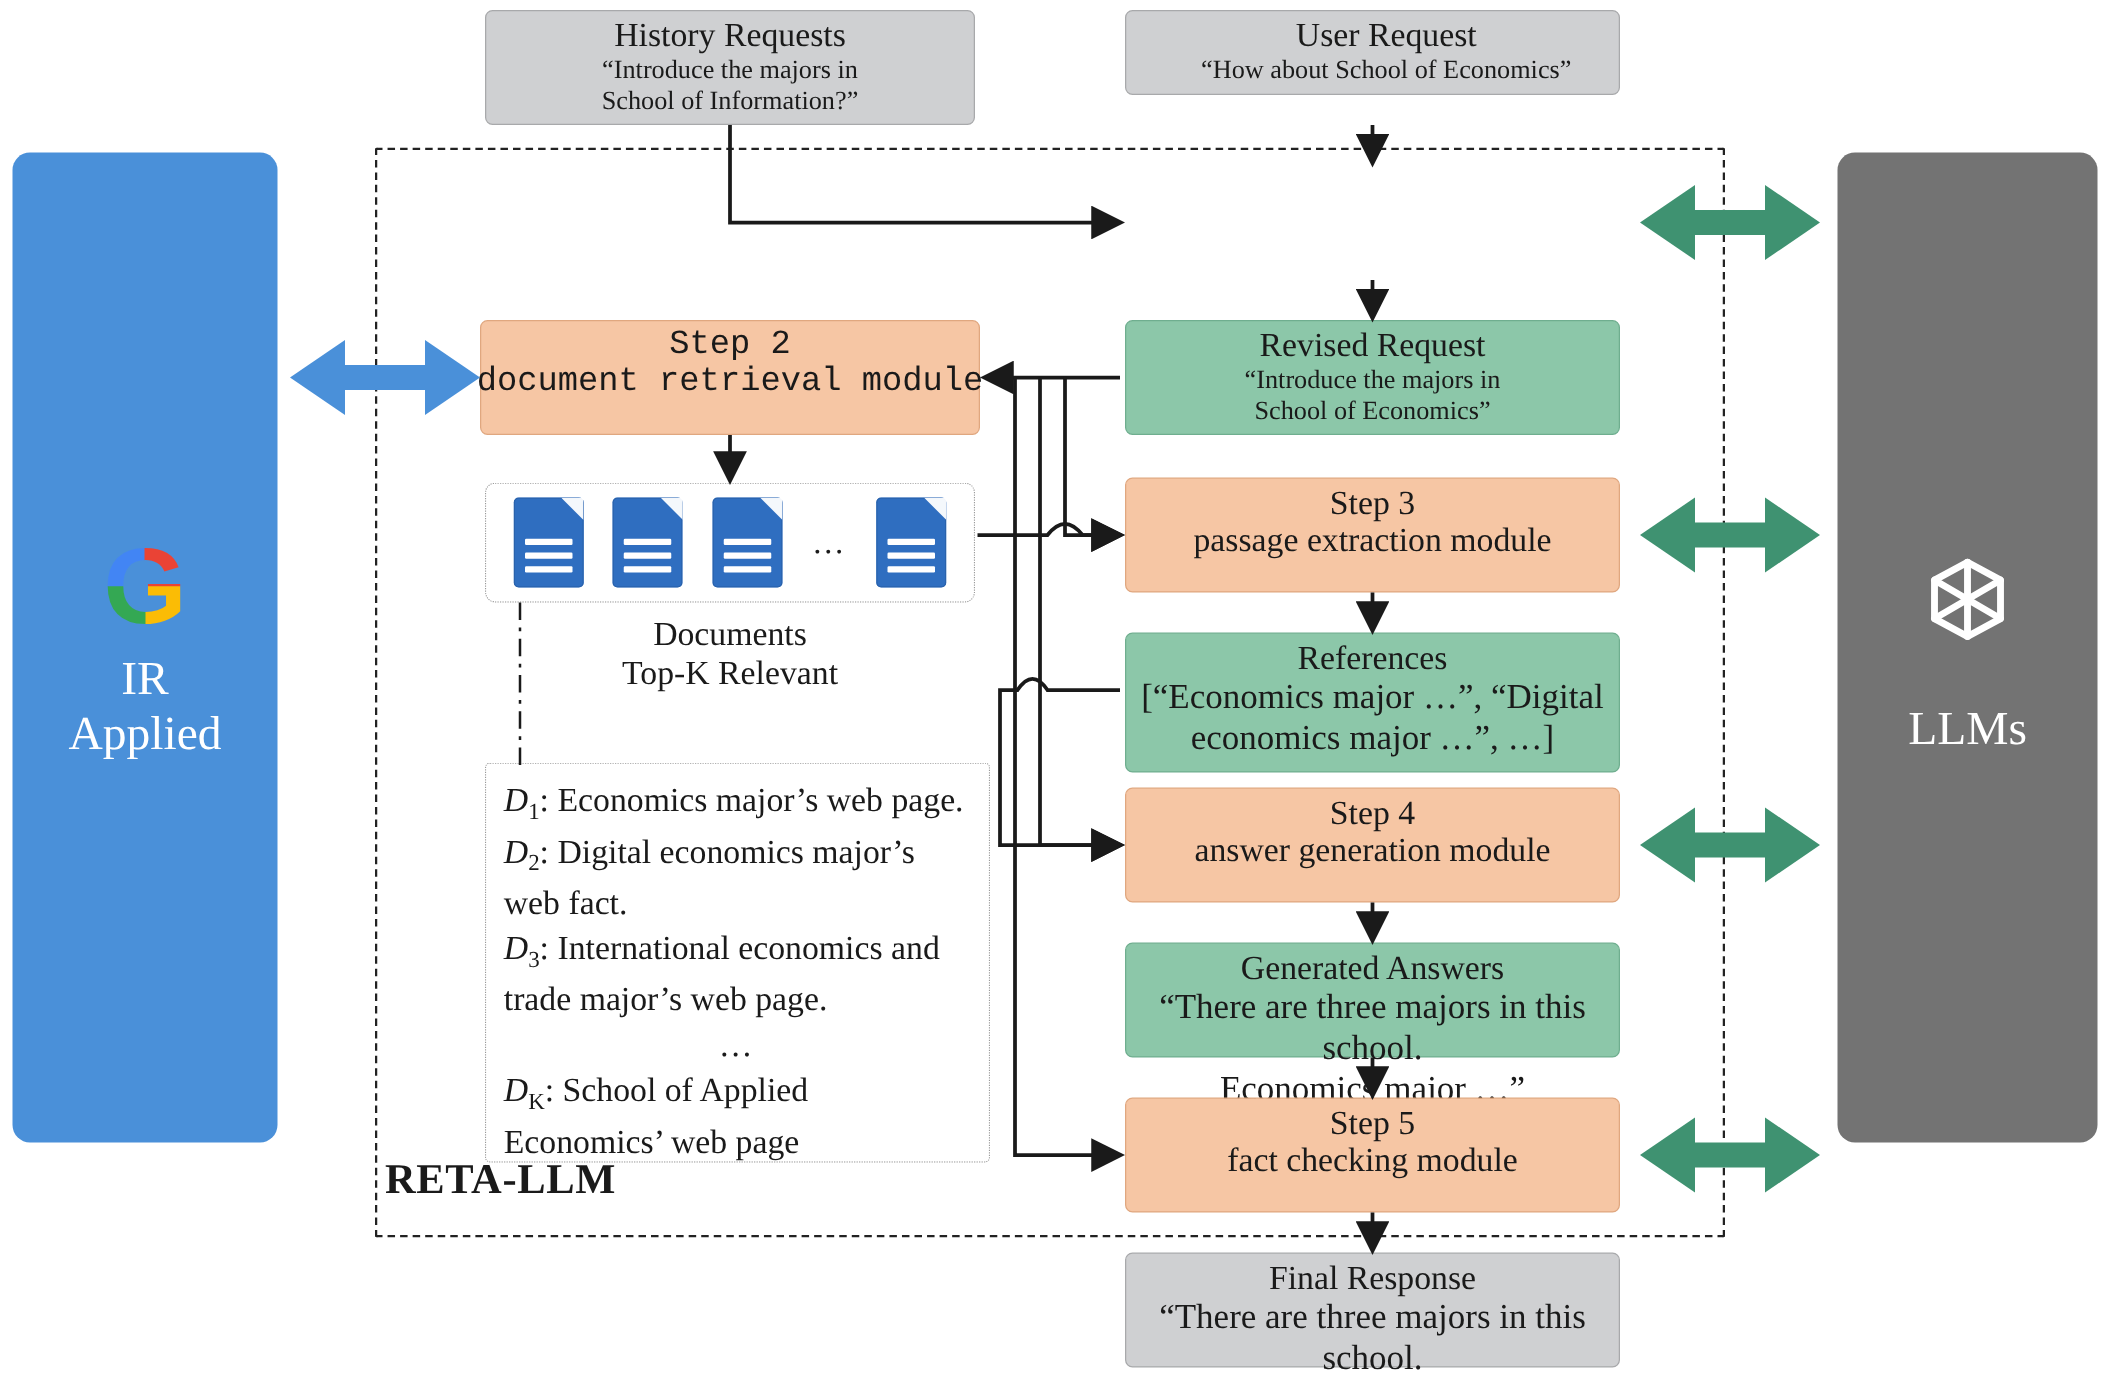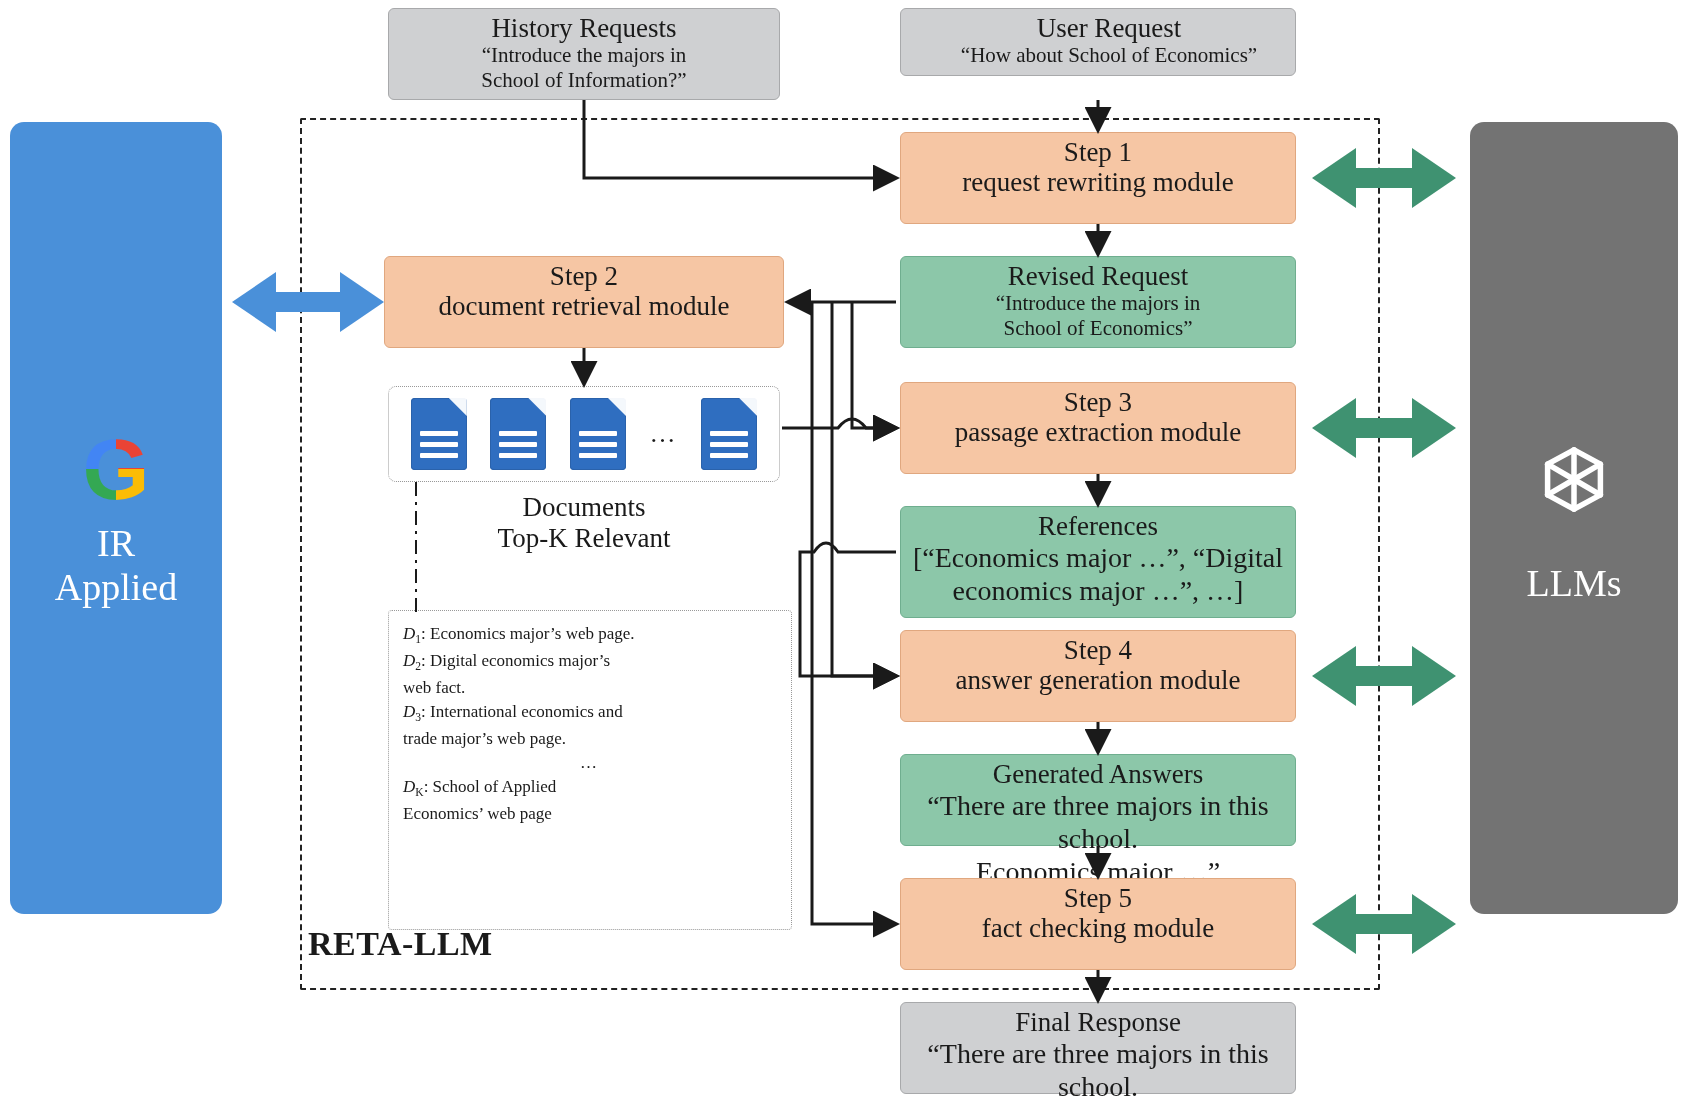--- a/index.html
+++ b/index.html
@@ -144,21 +144,21 @@
     font-size: 27px;
     line-height: 1.15;
   }
   .doc-list {
     position: absolute;
     box-sizing: border-box;
     border: 1px dotted #999;
     border-radius: 4px;
     background: #ffffff;
     padding: 12px 14px 14px 14px;
-    font-size: 17px;
+    font-size: 27px;
     line-height: 1.28;
   }
   .doc-list .row {
     margin-bottom: 2px;
   }
   .doc-list .dots {
     text-align: center;
     letter-spacing: 3px;
   }
   sub {
@@ -218,24 +218,20 @@
     <div class="title-line">History Requests</div>
     <div class="sub-line">“Introduce the majors in</div>
     <div class="sub-line">School of Information?”</div>
   </div>
 
   <div class="box gray" style="left:900px; top:8px; width:396px; height:68px;padding-left:30px;">
     <div class="title-line">User Request</div>
     <div class="sub-line">“How about School of Economics”</div>
   </div>
 
-  <div class="box orange" style="left:900px; top:132px; width:396px; height:92px;">
-    <div class="title-line">Step 1</div>
-    <div class="title-line">request rewriting module</div>
-  </div>
 
   <div class="box green-box" style="left:900px; top:256px; width:396px; height:92px;">
     <div class="title-line">Revised Request</div>
     <div class="sub-line">“Introduce the majors in</div>
     <div class="sub-line">School of Economics”</div>
   </div>
 
   <div class="box orange" style="left:900px; top:382px; width:396px; height:92px;">
     <div class="title-line">Step 3</div>
     <div class="title-line">passage extraction module</div>
@@ -262,21 +258,21 @@
     <div class="title-line">Step 5</div>
     <div class="title-line">fact checking module</div>
   </div>
 
   <div class="box gray" style="left:900px; top:1002px; width:396px; height:92px;">
     <div class="title-line">Final Response</div>
     <div class="sub-line small">“There are three majors in this school.</div>
     <div class="sub-line small">Economics major …”</div>
   </div>
 
-  <div class="box orange" style="left:384px; top:256px; width:400px; height:92px;">
+  <div class="box orange" style="left:384px; top:256px; width:400px; height:92px;font-family:Liberation Mono, monospace;">
     <div class="title-line">Step 2</div>
     <div class="title-line">document retrieval module</div>
   </div>
 
   <div class="docs-strip" style="left:388px; top:386px; width:392px; height:96px;">
     <div class="doc-ico">
         <div class="doc-lines">
           <i></i>
           <i></i>
           <i></i>

